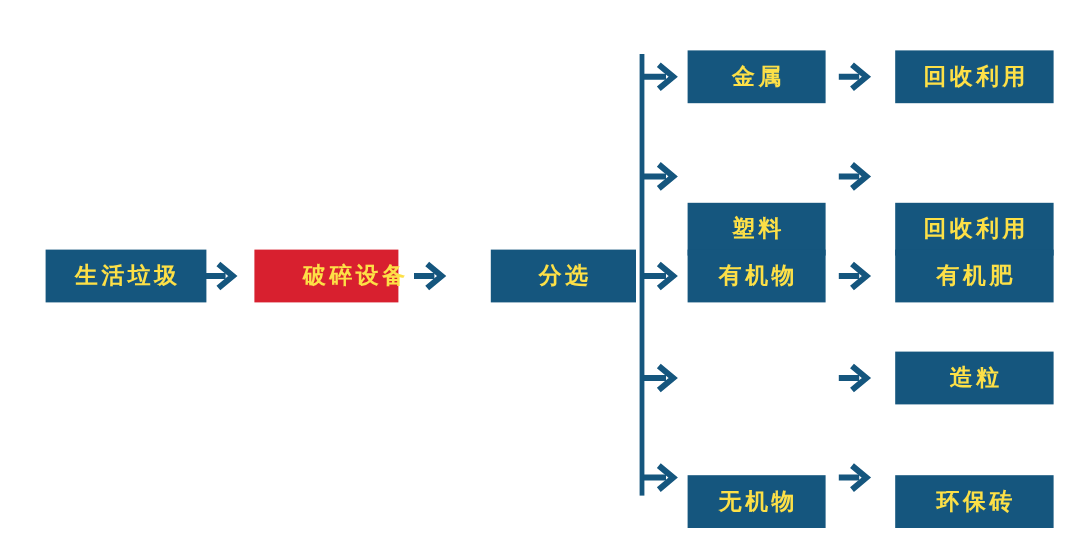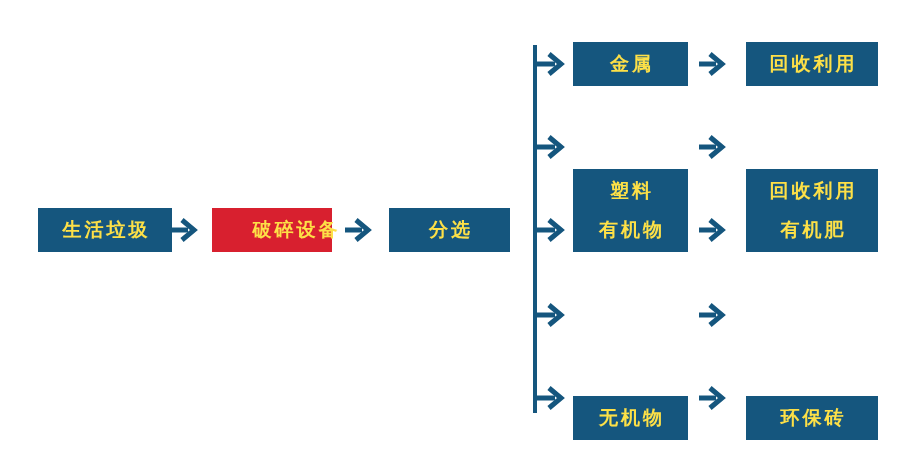--- a/index.html
+++ b/index.html
@@ -70,21 +70,21 @@
     <polyline points="14,4 26,14 14,24" fill="none" stroke="#15567e" stroke-width="5"></polyline>
   </svg>
 
   <div class="box red main-box" style="left:212px; width:120px;">破碎设备</div>
 
   <svg class="arrow main-arrow" style="left:342px;" viewBox="0 0 32 28">
     <line x1="3" y1="14" x2="20" y2="14" stroke="#15567e" stroke-width="5"></line>
     <polyline points="14,4 26,14 14,24" fill="none" stroke="#15567e" stroke-width="5"></polyline>
   </svg>
 
-  <div class="box blue main-box" style="left:389px; width:121px;">分选</div>
+  <div class="box blue main-box" style="left:409px; width:121px;">分选</div>
 
   <div class="trunk"></div>
 
   <svg class="arrow b-arr r0a" viewBox="0 0 32 28">
     <line x1="1" y1="14" x2="20" y2="14" stroke="#15567e" stroke-width="5"></line>
     <polyline points="14,4 26,14 14,24" fill="none" stroke="#15567e" stroke-width="5"></polyline>
   </svg>
   <div class="box blue cat r0">金属</div>
   <svg class="arrow m-arr r0a" viewBox="0 0 32 28">
     <line x1="3" y1="14" x2="20" y2="14" stroke="#15567e" stroke-width="5"></line>
@@ -115,20 +115,21 @@
   <div class="box blue res r2">有机肥</div>
 
   <svg class="arrow b-arr r3a" viewBox="0 0 32 28">
     <line x1="1" y1="14" x2="20" y2="14" stroke="#15567e" stroke-width="5"></line>
     <polyline points="14,4 26,14 14,24" fill="none" stroke="#15567e" stroke-width="5"></polyline>
   </svg>
   <svg class="arrow m-arr r3a" viewBox="0 0 32 28">
     <line x1="3" y1="14" x2="20" y2="14" stroke="#15567e" stroke-width="5"></line>
     <polyline points="14,4 26,14 14,24" fill="none" stroke="#15567e" stroke-width="5"></polyline>
   </svg>
+  <div class="box blue res r3">造粒</div>
 
   <svg class="arrow b-arr r4a" viewBox="0 0 32 28">
     <line x1="1" y1="14" x2="20" y2="14" stroke="#15567e" stroke-width="5"></line>
     <polyline points="14,4 26,14 14,24" fill="none" stroke="#15567e" stroke-width="5"></polyline>
   </svg>
   <div class="box blue cat r4">无机物</div>
   <svg class="arrow m-arr r4a" viewBox="0 0 32 28">
     <line x1="3" y1="14" x2="20" y2="14" stroke="#15567e" stroke-width="5"></line>
     <polyline points="14,4 26,14 14,24" fill="none" stroke="#15567e" stroke-width="5"></polyline>
   </svg>

